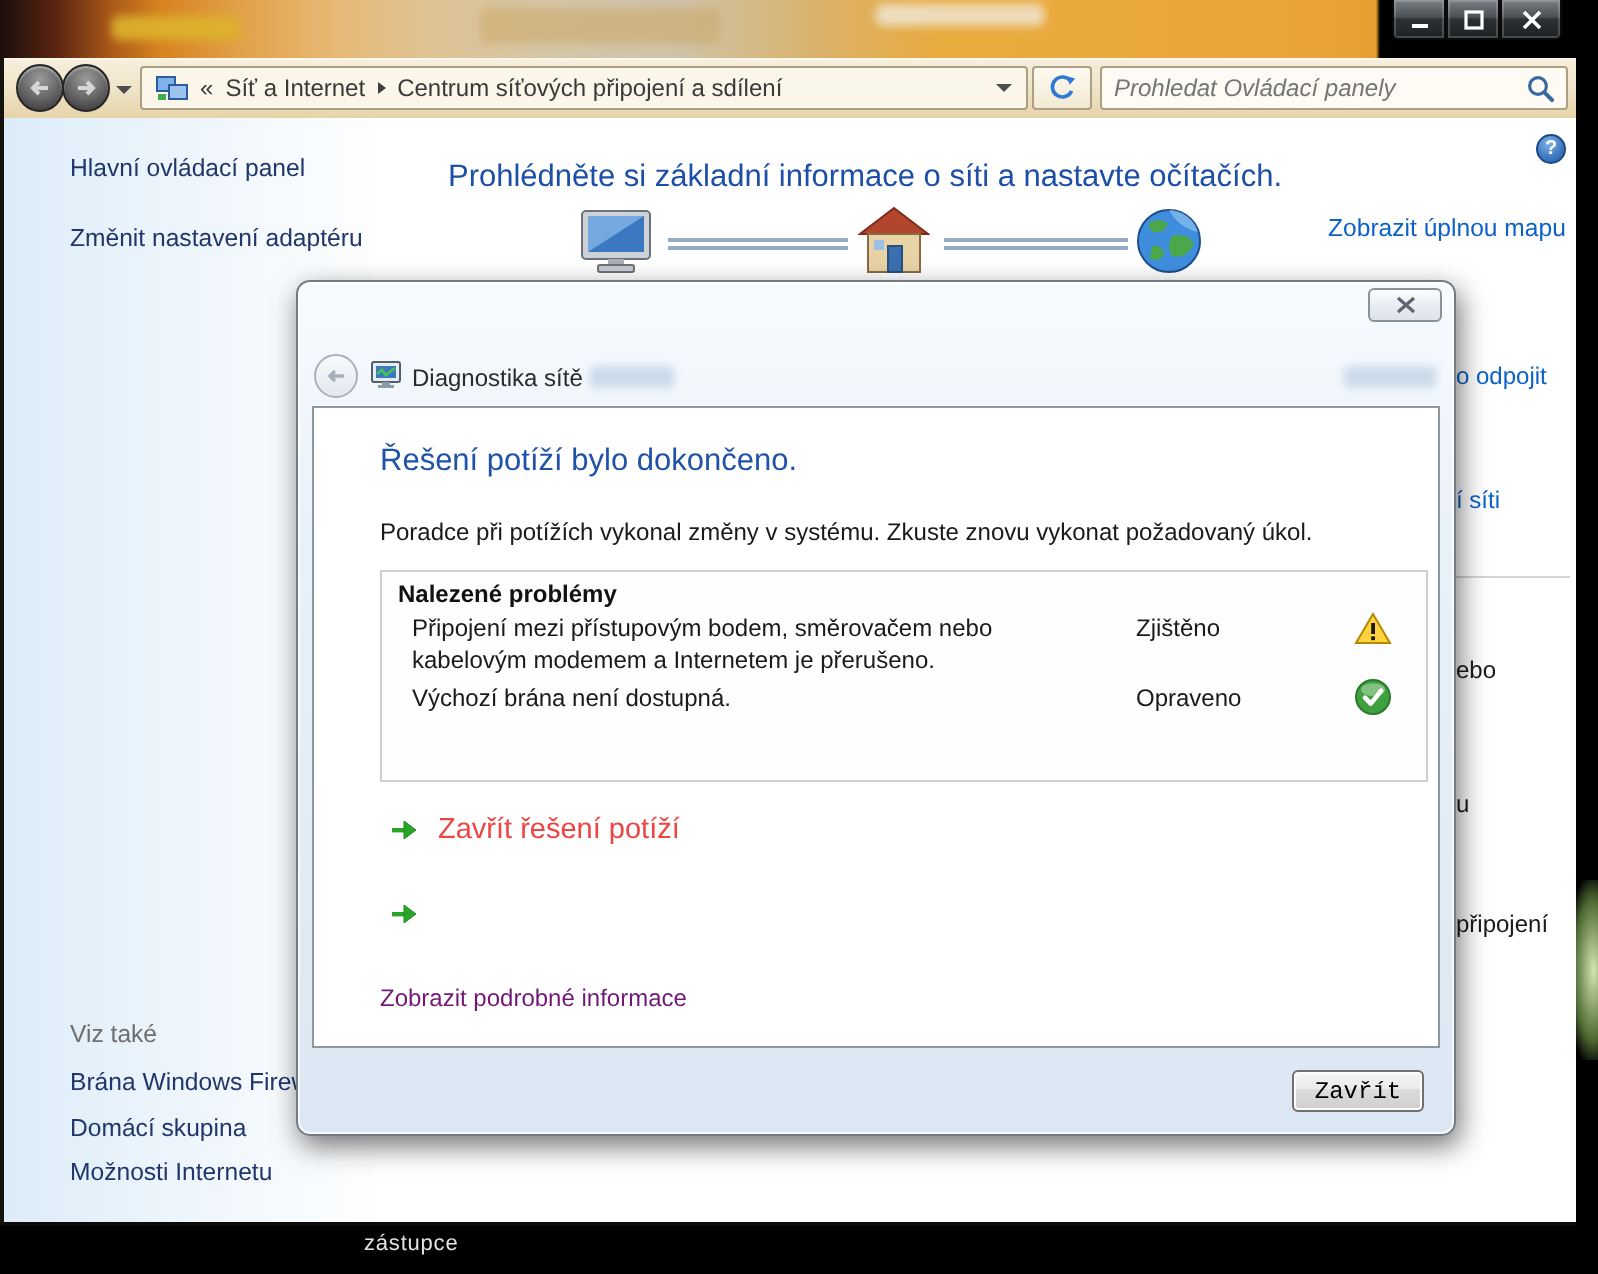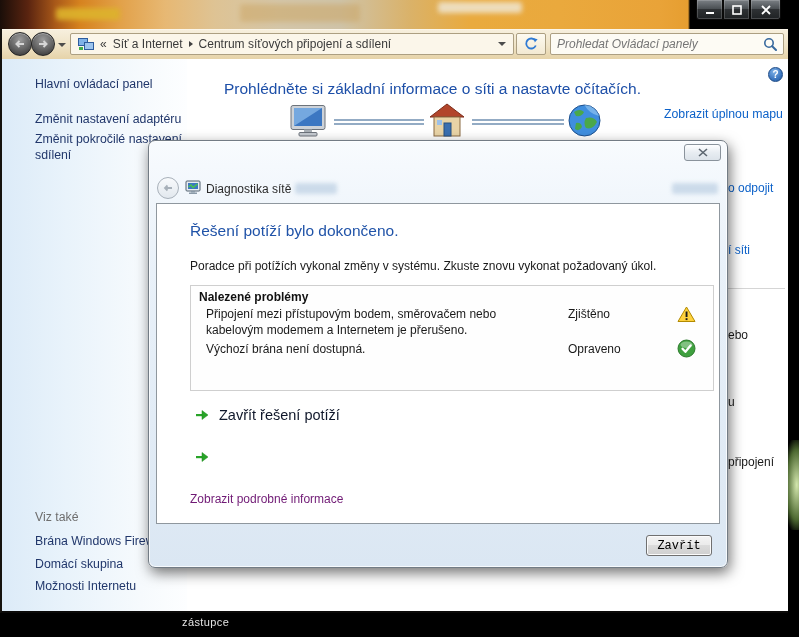--- a/index.html
+++ b/index.html
@@ -91,21 +91,21 @@
     border:1px solid #8f979e;box-sizing:border-box;}
   .dlg-heading{position:absolute;left:33px;top:18px;font-size:15.5px;color:#2053a8;}
   .dlg-desc{position:absolute;left:33px;top:55px;font-size:12px;color:#1a1a1a;}
   .prob-box{position:absolute;left:33px;top:81px;width:524px;height:106px;box-sizing:border-box;
     border:1px solid #cfcfcf;background:#fefefe;}
   .prob-h{position:absolute;left:8px;top:4px;font-size:12px;font-weight:bold;color:#111;}
   .prob-p{position:absolute;left:15px;font-size:12px;color:#1a1a1a;line-height:1.3;width:345px;}
   .prob-s{position:absolute;left:377px;font-size:12px;color:#1a1a1a;}
   .prob-i{position:absolute;left:486px;}
   .cmd{position:absolute;display:flex;align-items:center;gap:10px;cursor:pointer;}
-  .cmd .lbl{font-size:14.5px;color:#0f172a;}
+  .cmd .lbl{font-size:14.5px;color:#ef4444;}
   .dlg-details{position:absolute;left:33px;top:288px;font-size:12px;color:#701a75;cursor:pointer;}
   .dlg-btn{position:absolute;left:497px;top:394px;width:66px;height:21px;box-sizing:border-box;
     background:linear-gradient(#f4f4f4,#ebebeb 45%,#dcdcdc 46%,#cfcfcf);border:1px solid #707070;
     border-radius:3px;box-shadow:inset 0 0 0 1px #fbfbfb;font-size:12px;color:#000;font-family:Liberation Mono, monospace;
     display:flex;align-items:center;justify-content:center;}
 </style>
 </head>
 <body>
 
 <div class="desktop-top">
@@ -175,21 +175,20 @@
         <circle cx="6" cy="6" r="4.2" fill="none" stroke="#38699e" stroke-width="1.6"></circle>
         <line x1="9.2" y1="9.2" x2="13" y2="13" stroke="#38699e" stroke-width="2" stroke-linecap="round"></line>
       </svg>
     </div>
   </div>
 
   <div class="content">
     <div class="sidebar">
       <div class="side-link" style="top:17px;">Hlavní ovládací panel</div>
       <div class="side-link" style="top:52px;">Změnit nastavení adaptéru</div>
-      <div class="side-link" style="top:72px;width:150px;">Změnit pokročilé nastavení sdílení</div>
       <div class="side-head" style="top:451px;">Viz také</div>
       <div class="side-link" style="top:474px;width:160px;white-space:nowrap;">Brána Windows Firewall</div>
       <div class="side-link" style="top:497px;">Domácí skupina</div>
       <div class="side-link" style="top:519px;">Možnosti Internetu</div>
     </div>
 
     <div class="main">
       <div class="cp-heading">Prohlédněte si základní informace o síti a nastavte očítačích.</div>
       <div class="help-badge">?</div>
 

